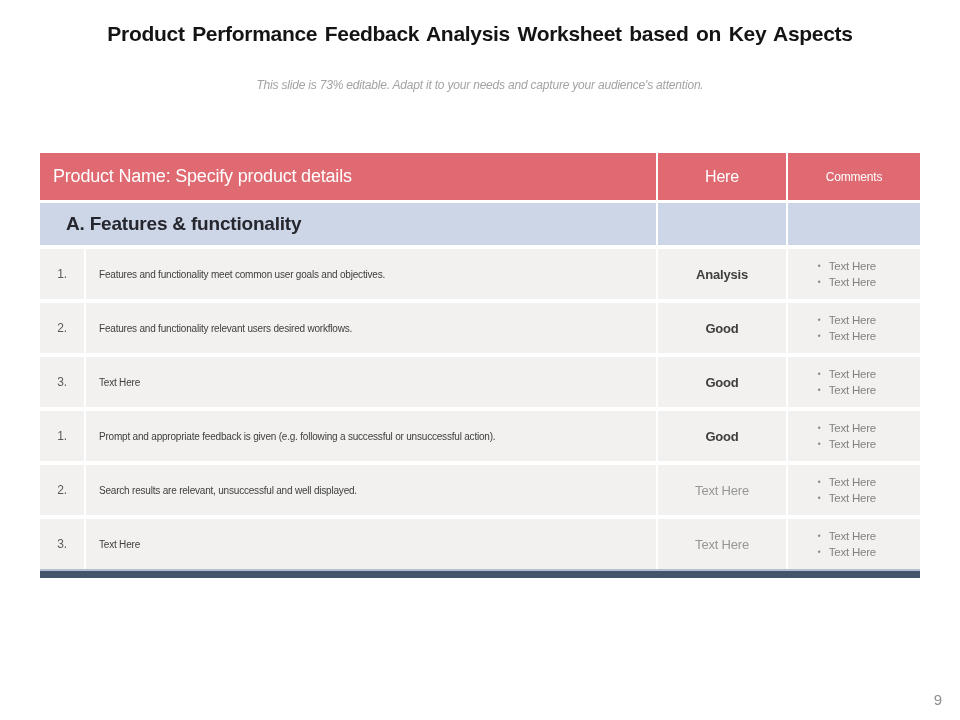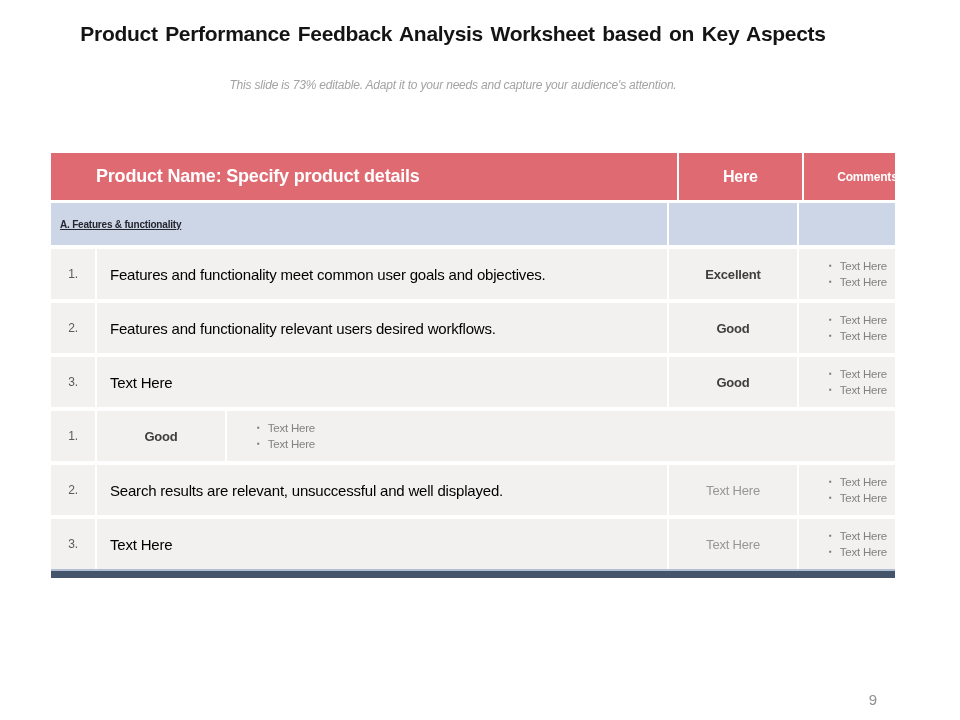--- a/index.html
+++ b/index.html
@@ -1,26 +1,25 @@
 <!DOCTYPE html>
 <html><head>
 <meta charset="utf-8">
 <style>
   * { margin: 0; padding: 0; box-sizing: border-box; }
   html, body { background: #ffffff; }
   body { font-family: "Liberation Sans", sans-serif; }
 
   .slide {
     position: relative;
-    width: 884px;
+    width: 960px;
     height: 720px;
     background: #ffffff;
     overflow: hidden;
     letter-spacing: -0.2px;
-    margin-left: 11px;
   }
 
   .title {
     position: absolute;
     top: 22px;
     left: 0;
     width: 100%;
     text-align: center;
     font-size: 21px;
     font-weight: bold;
@@ -47,22 +46,21 @@
     width: 880px;
   }
 
   .trow { display: flex; width: 100%; }
 
   
   .thead {
     height: 47px;
     margin-bottom: 3px;
     color: #ffffff;
-    font-weight: bold;
-    padding-left: 32px;
+    font-weight: normal;
   }
   .thead > div {
     display: flex;
     align-items: center;
   }
   .th-product {
     width: 616px;
     padding-left: 13px;
     font-size: 18px;
   }
@@ -81,25 +79,24 @@
 
   
   .section-row {
     height: 42px;
     margin-bottom: 4px;
   }
   .section-row .sec-label {
     width: 616px;
     display: flex;
     align-items: center;
-    padding-left: 9px;
-    font-size: 10px;
+    padding-left: 26px;
+    font-size: 19px;
     font-weight: bold;
     color: #26262e;
-    text-decoration: underline;
   }
   .section-row .sec-score,
   .section-row .sec-comments {
     border-left: 2px solid #ffffff;
   }
   .section-row .sec-score { width: 130px; }
   .section-row .sec-comments { width: 134px; }
 
   
   .data-row {
@@ -112,22 +109,22 @@
     align-items: center;
     justify-content: center;
     font-size: 12px;
     color: #5a5a5a;
   }
   .cell-desc {
     width: 572px;
     align-items: center;
     padding-left: 13px;
     padding-right: 4px;
-    font-size: 15px;
-    color: #000000;
+    font-size: 10px;
+    color: #404040;
     border-left: 2px solid #ffffff;
   }
   .cell-score {
     width: 130px;
     align-items: center;
     justify-content: center;
     font-size: 13px;
     font-weight: bold;
     color: #3e3e3e;
     border-left: 2px solid #ffffff;
@@ -188,21 +185,21 @@
 
     <div class="trow section-row" style="background:#ccd6e7;">
       <div class="sec-label">A. Features &amp; functionality</div>
       <div class="sec-score"></div>
       <div class="sec-comments"></div>
     </div>
 
     <div class="trow data-row" style="background:#f2f1ef;">
       <div class="cell-num">1.</div>
       <div class="cell-desc">Features and functionality meet common user goals and objectives.</div>
-      <div class="cell-score">Excellent</div>
+      <div class="cell-score">Analysis</div>
       <div class="cell-comments">
         <div class="comment-line">
             <span class="bullet">▪</span>
             <span>Text Here</span>
           </div>
         <div class="comment-line">
             <span class="bullet">▪</span>
             <span>Text Here</span>
           </div>
       </div>
@@ -236,20 +233,21 @@
         <div class="comment-line">
             <span class="bullet">▪</span>
             <span>Text Here</span>
           </div>
       </div>
     </div>
 
 
     <div class="trow data-row" style="background:#f2f1ef;">
       <div class="cell-num">1.</div>
+      <div class="cell-desc">Prompt and appropriate feedback is given (e.g. following a successful or unsuccessful action).</div>
       <div class="cell-score">Good</div>
       <div class="cell-comments">
         <div class="comment-line">
             <span class="bullet">▪</span>
             <span>Text Here</span>
           </div>
         <div class="comment-line">
             <span class="bullet">▪</span>
             <span>Text Here</span>
           </div>

